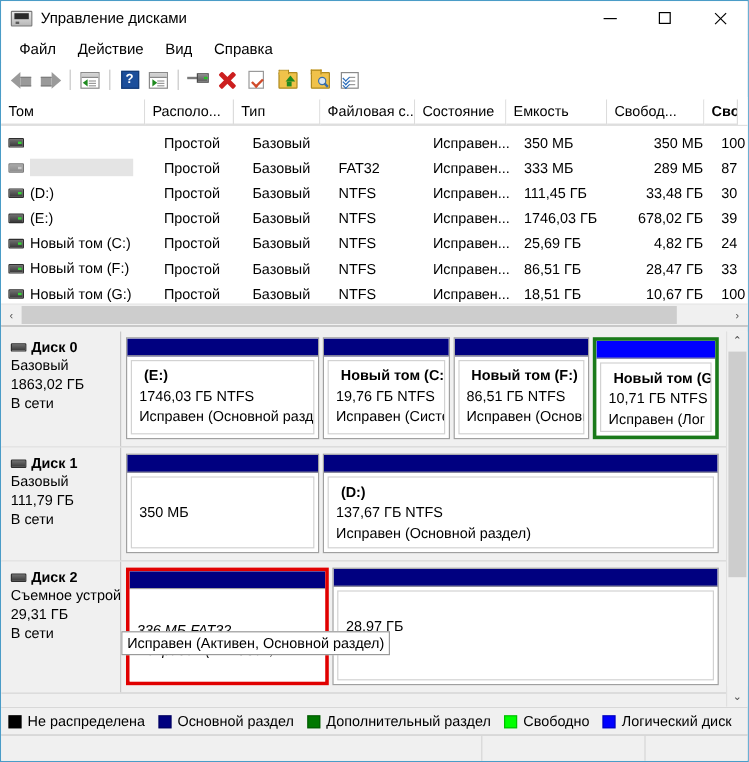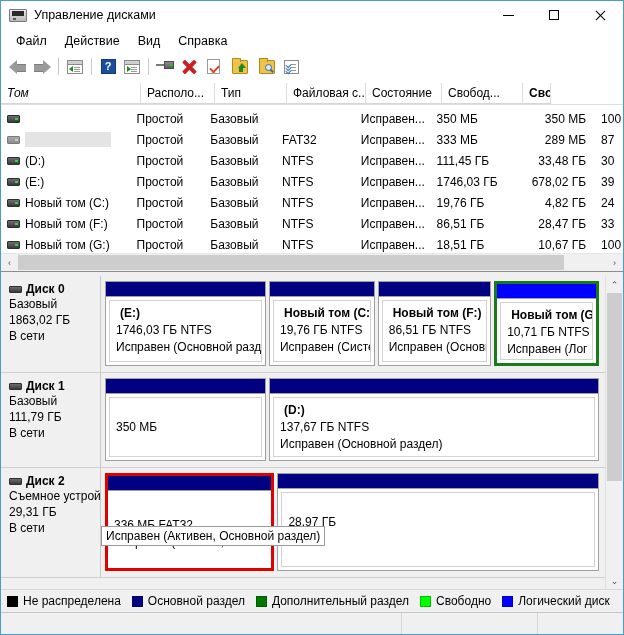--- a/index.html
+++ b/index.html
@@ -244,21 +244,21 @@
   .part:last-child{margin-right:0;}
   .part .bar{height:14px;min-height:14px;flex:0 0 auto;border-bottom:1px solid #a0a0a0;}
   .part .inner{
     flex:1;background:#fff;margin:3px;border:1px solid #d2d2d2;
     padding:4px 0 0 6px;overflow:hidden;position:relative;box-sizing:border-box;
   }
   .part .inner.nobox{border:none;margin:0;padding:4px 0 0 6px;}
   .pt-line{font-size:12px;white-space:nowrap;line-height:17px;}
   .pt-line.b{font-weight:bold;padding-left:4px;}
   .part.sel-green{border:3px solid #1a7a1a;}
-  .part.sel-red{border:3px solid #e00000;}
+  .part.sel-red{border:3px solid #e00000;font-style:italic;}
   .hatch{
     background-image:repeating-linear-gradient(-45deg,
       #ffffff 0px,#ffffff 4px,#c8c8c8 4px,#c8c8c8 5px);
   }
   .tooltip{
     position:absolute;background:#fff;border:1px solid #9a9a9a;
     font-size:12px;padding:1px 4px;white-space:nowrap;z-index:20;line-height:16px;
   }
 
   
@@ -397,25 +397,26 @@
           <div class="ln c"></div>
         <div class="v a"></div>
           <div class="v b"></div>
           <div class="v c"></div>
       </div>
     </div>
   </div>
 
   <div class="list-pane">
     <div class="hdr-row" id="hdr-row">
-        <div class="hdr-cell" style="width: 140px; font-style: italic;">Том</div>
+        <div class="hdr-cell" style="width: 120px;">Том</div>
         <div class="hdr-cell" style="width: 74px;">Располо...</div>
         <div class="hdr-cell" style="width: 72px;">Тип</div>
         <div class="hdr-cell" style="width: 79px;">Файловая с...</div>
         <div class="hdr-cell" style="width: 76px;">Состояние</div>
+        <div class="hdr-cell" style="width: 84px;">Емкость</div>
         <div class="hdr-cell" style="width: 81px;">Свобод...</div>
         <div class="hdr-cell" style="width: 28px; font-weight: bold;">Сво</div>
       </div>
     <div class="rows" id="vol-rows">
         <div class="vrow">
           <div class="vcell" style="width: 130px;"><span class="vol-icon"></span><span class="vol-name"></span></div>
           <div class="vcell" style="width: 74px;">Простой</div>
           <div class="vcell" style="width: 72px;">Базовый</div>
           <div class="vcell" style="width: 79px;"></div>
           <div class="vcell" style="width: 76px;">Исправен...</div>
@@ -452,21 +453,21 @@
           <div class="vcell" style="width: 84px;">1746,03 ГБ</div>
           <div class="vcell num" style="width: 81px;">678,02 ГБ</div>
           <div class="vcell" style="width: 28px;">39</div>
         </div>
         <div class="vrow">
           <div class="vcell" style="width: 130px;"><span class="vol-icon"></span><span class="vol-name">Новый том (C:)</span></div>
           <div class="vcell" style="width: 74px;">Простой</div>
           <div class="vcell" style="width: 72px;">Базовый</div>
           <div class="vcell" style="width: 79px;">NTFS</div>
           <div class="vcell" style="width: 76px;">Исправен...</div>
-          <div class="vcell" style="width: 84px;">19,76 ГБ</div>
+          <div class="vcell" style="width: 84px;">25,69 ГБ</div>
           <div class="vcell num" style="width: 81px;">4,82 ГБ</div>
           <div class="vcell" style="width: 28px;">24</div>
         </div>
         <div class="vrow">
           <div class="vcell" style="width: 130px;"><span class="vol-icon"></span><span class="vol-name">Новый том (F:)</span></div>
           <div class="vcell" style="width: 74px;">Простой</div>
           <div class="vcell" style="width: 72px;">Базовый</div>
           <div class="vcell" style="width: 79px;">NTFS</div>
           <div class="vcell" style="width: 76px;">Исправен...</div>
           <div class="vcell" style="width: 84px;">86,51 ГБ</div>

